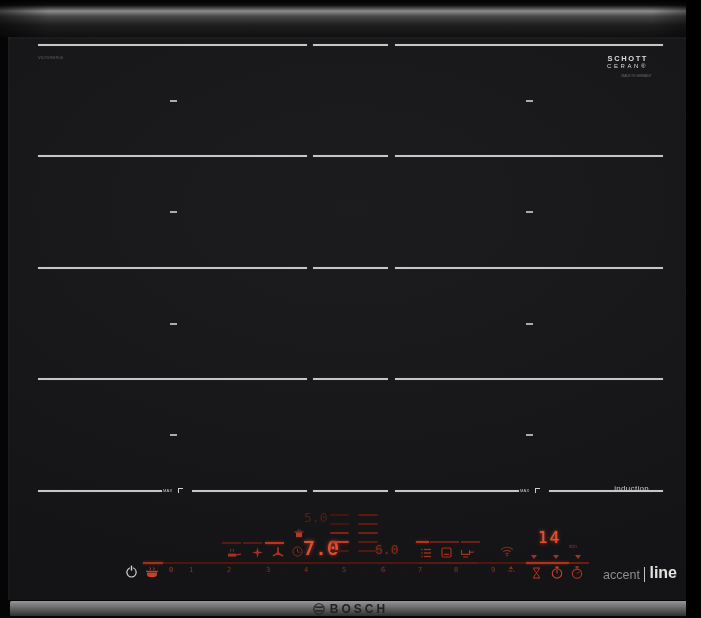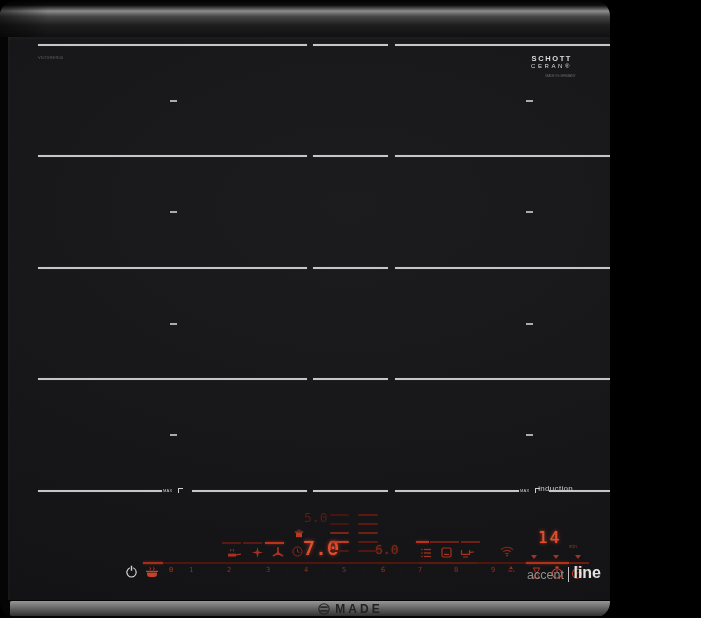--- a/index.html
+++ b/index.html
@@ -1,17 +1,17 @@
 <!DOCTYPE html>
 <html><head>
 <meta charset="utf-8">
 <style>
   html,body{margin:0;padding:0;background:#000;}
-  .stage{position:relative;width:610px;height:618px;background:#050505;overflow:hidden;
-         font-family:"Liberation Sans",sans-serif;border-radius:16px;}
+  .stage{position:relative;width:686px;height:618px;background:#050505;overflow:hidden;
+         font-family:"Liberation Sans",sans-serif;border-radius:0;}
   .a{position:absolute;}
   
   .top-strip{left:0;top:0;width:701px;height:37px;
     background:linear-gradient(180deg,#010101 0%,#0d0d0d 14%,#606060 25%,#8d8d8d 30%,#474747 44%,#1e1e1e 68%,#101010 100%);}
   .top-strip:after{content:"";position:absolute;inset:0;
     background:linear-gradient(90deg,rgba(0,0,0,.55),rgba(0,0,0,0) 7%,rgba(0,0,0,0) 93%,rgba(0,0,0,.55));}
   
   .glass{left:8px;top:37px;width:685px;height:563px;
     background:radial-gradient(130% 95% at 50% 30%, #1c1c1e 0%, #17171a 48%, #111113 100%);
     box-shadow:inset 2px 0 4px -2px rgba(255,255,255,.06), inset -2px 0 4px -2px rgba(255,255,255,.06),
@@ -237,16 +237,16 @@
     <span class="al-div"></span>
     <span style="font-size:16px;font-weight:700;color:#e2e2e0;">line</span>
   </div>
 
   <div class="a trim">
     <svg class="icon" style="color:#222;" width="12" height="12" viewBox="0 0 12 12">
       <circle cx="6" cy="6" r="5.2" fill="none" stroke="currentColor" stroke-width="1.1"></circle>
       <rect x="2.3" y="3.4" width="7.4" height="1.5" fill="currentColor"></rect>
       <rect x="2.3" y="7.1" width="7.4" height="1.5" fill="currentColor"></rect>
     </svg>
-    <span class="bosch-text">MADE</span>
+    <span class="bosch-text">BOSCH</span>
   </div>
 
 </div>
 
 </body></html>

